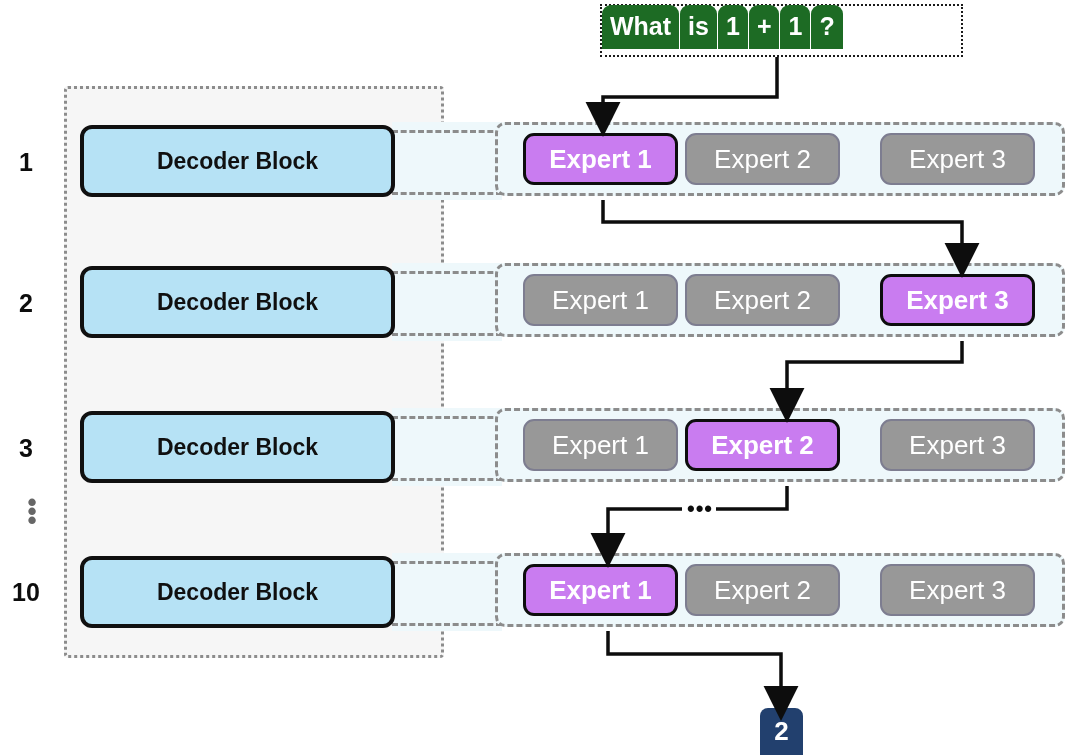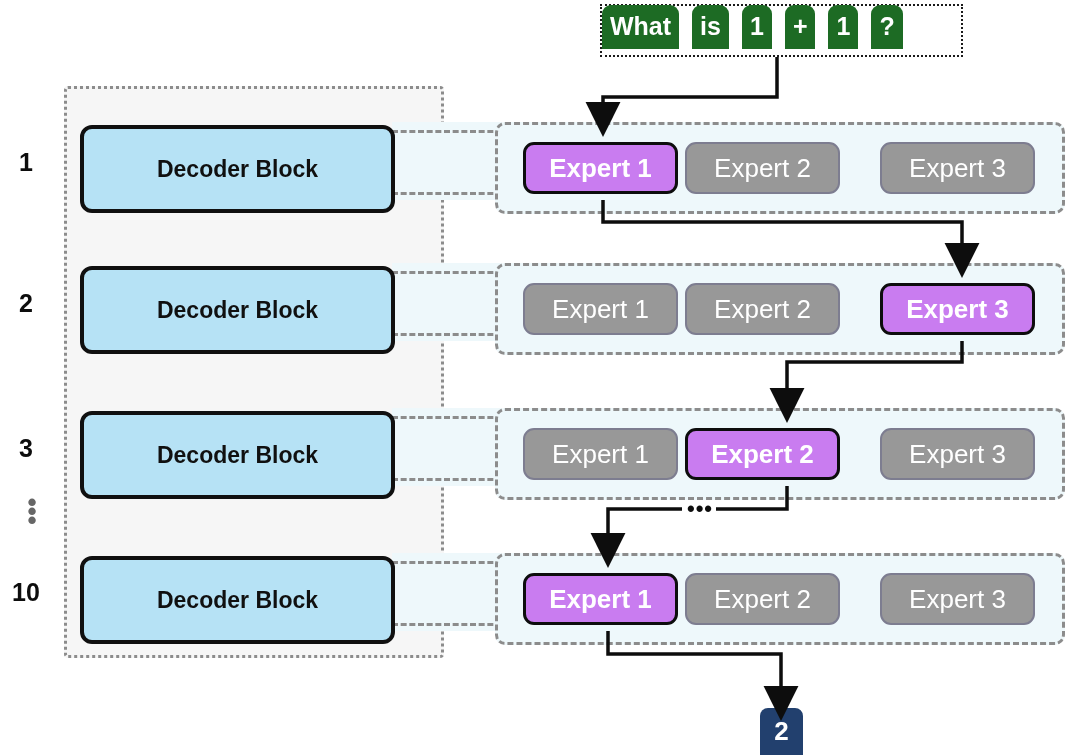--- a/index.html
+++ b/index.html
@@ -26,21 +26,21 @@
     width: 363px;
     height: 53px;
     border: 2px dotted #1a1a1a;
     box-sizing: border-box;
   }
   #prompt-tokens {
     position: absolute;
     left: 602px;
     top: 5px;
     display: flex;
-    gap: 13px;
+    gap: 1px;
     align-items: flex-end;
   }
   .token {
     background: #1d6b24;
     color: #ffffff;
     font-size: 25px;
     font-weight: bold;
     line-height: 1;
     padding: 8px 8px 9px 8px;
     border-radius: 9px 9px 0 0;
@@ -61,21 +61,21 @@
     height: 572px;
     border: 3px dotted #8c8c8c;
     background: #f6f6f6;
     border-radius: 4px;
     box-sizing: border-box;
   }
   .decoder-block {
     position: absolute;
     left: 80px;
     width: 315px;
-    height: 88px;
+    height: 72px;
     background: #b6e2f5;
     border: 4px solid #101010;
     border-radius: 12px;
     box-sizing: border-box;
     display: flex;
     align-items: center;
     justify-content: center;
     color: #101010;
     font-size: 23px;
     font-weight: bold;
@@ -103,21 +103,21 @@
     line-height: 9px;
     z-index: 7;
   }
   #vdots span { display: block; }
 
   
   .expert-row {
     position: absolute;
     left: 495px;
     width: 570px;
-    height: 92px;
+    height: 74px;
     background: #eef8fb;
     border: 3px dashed #8c8c8c;
     border-radius: 10px;
     box-sizing: border-box;
     display: flex;
     align-items: center;
     z-index: 5;
   }
   .expert {
     position: absolute;

